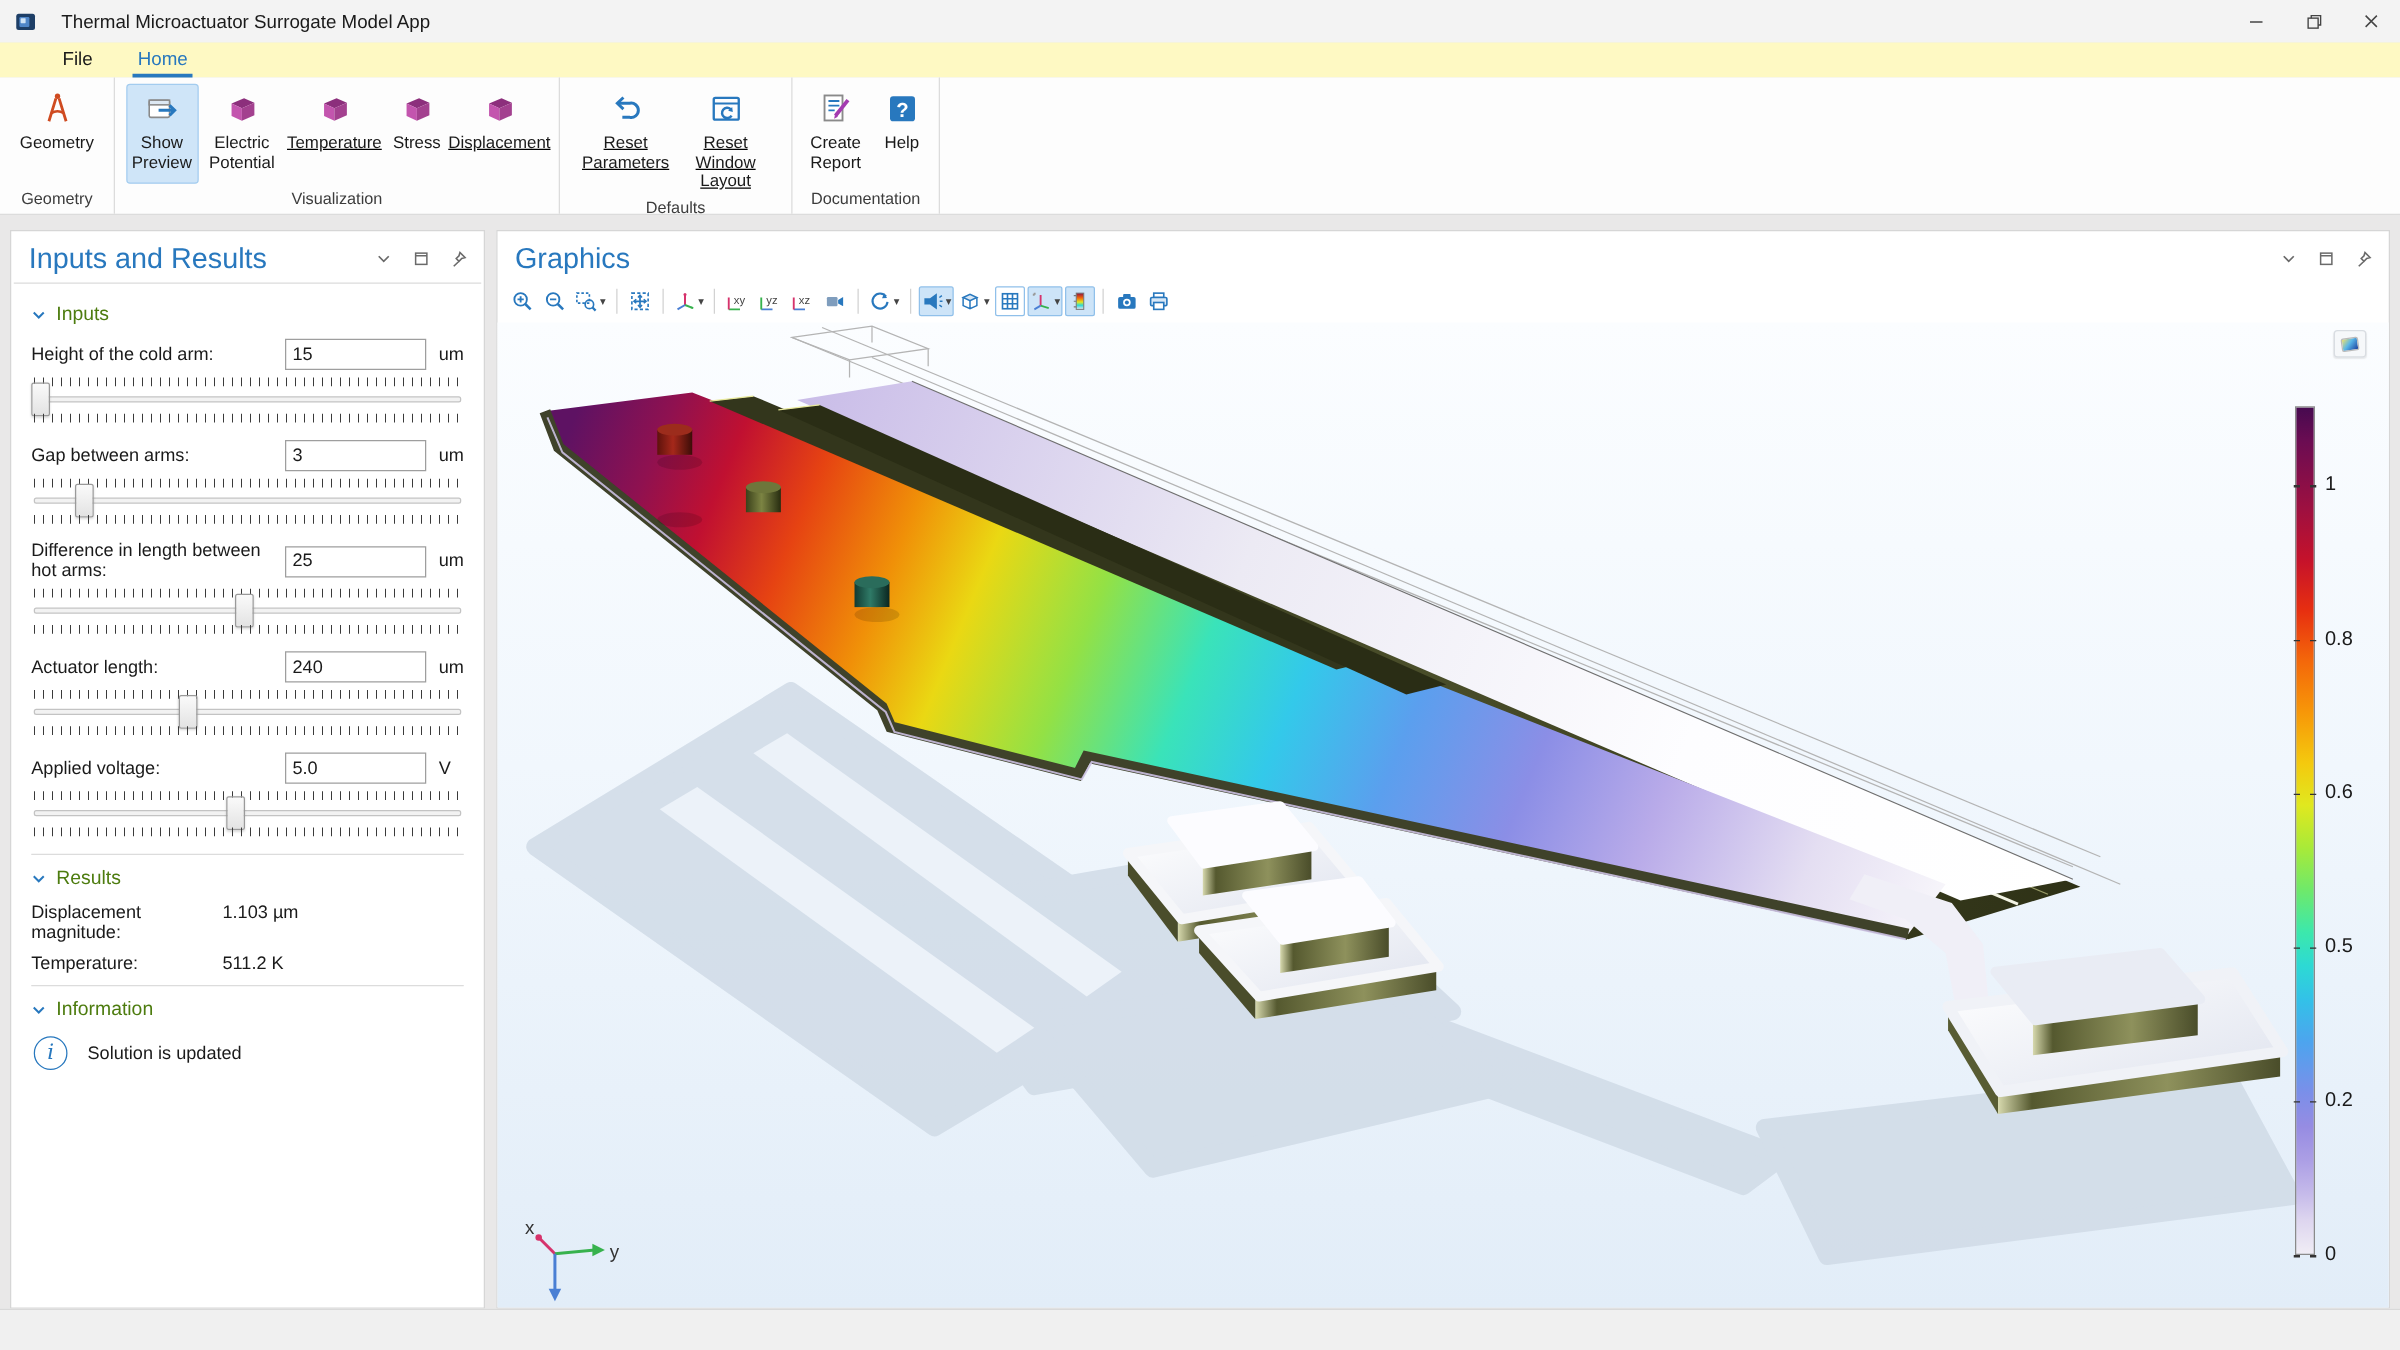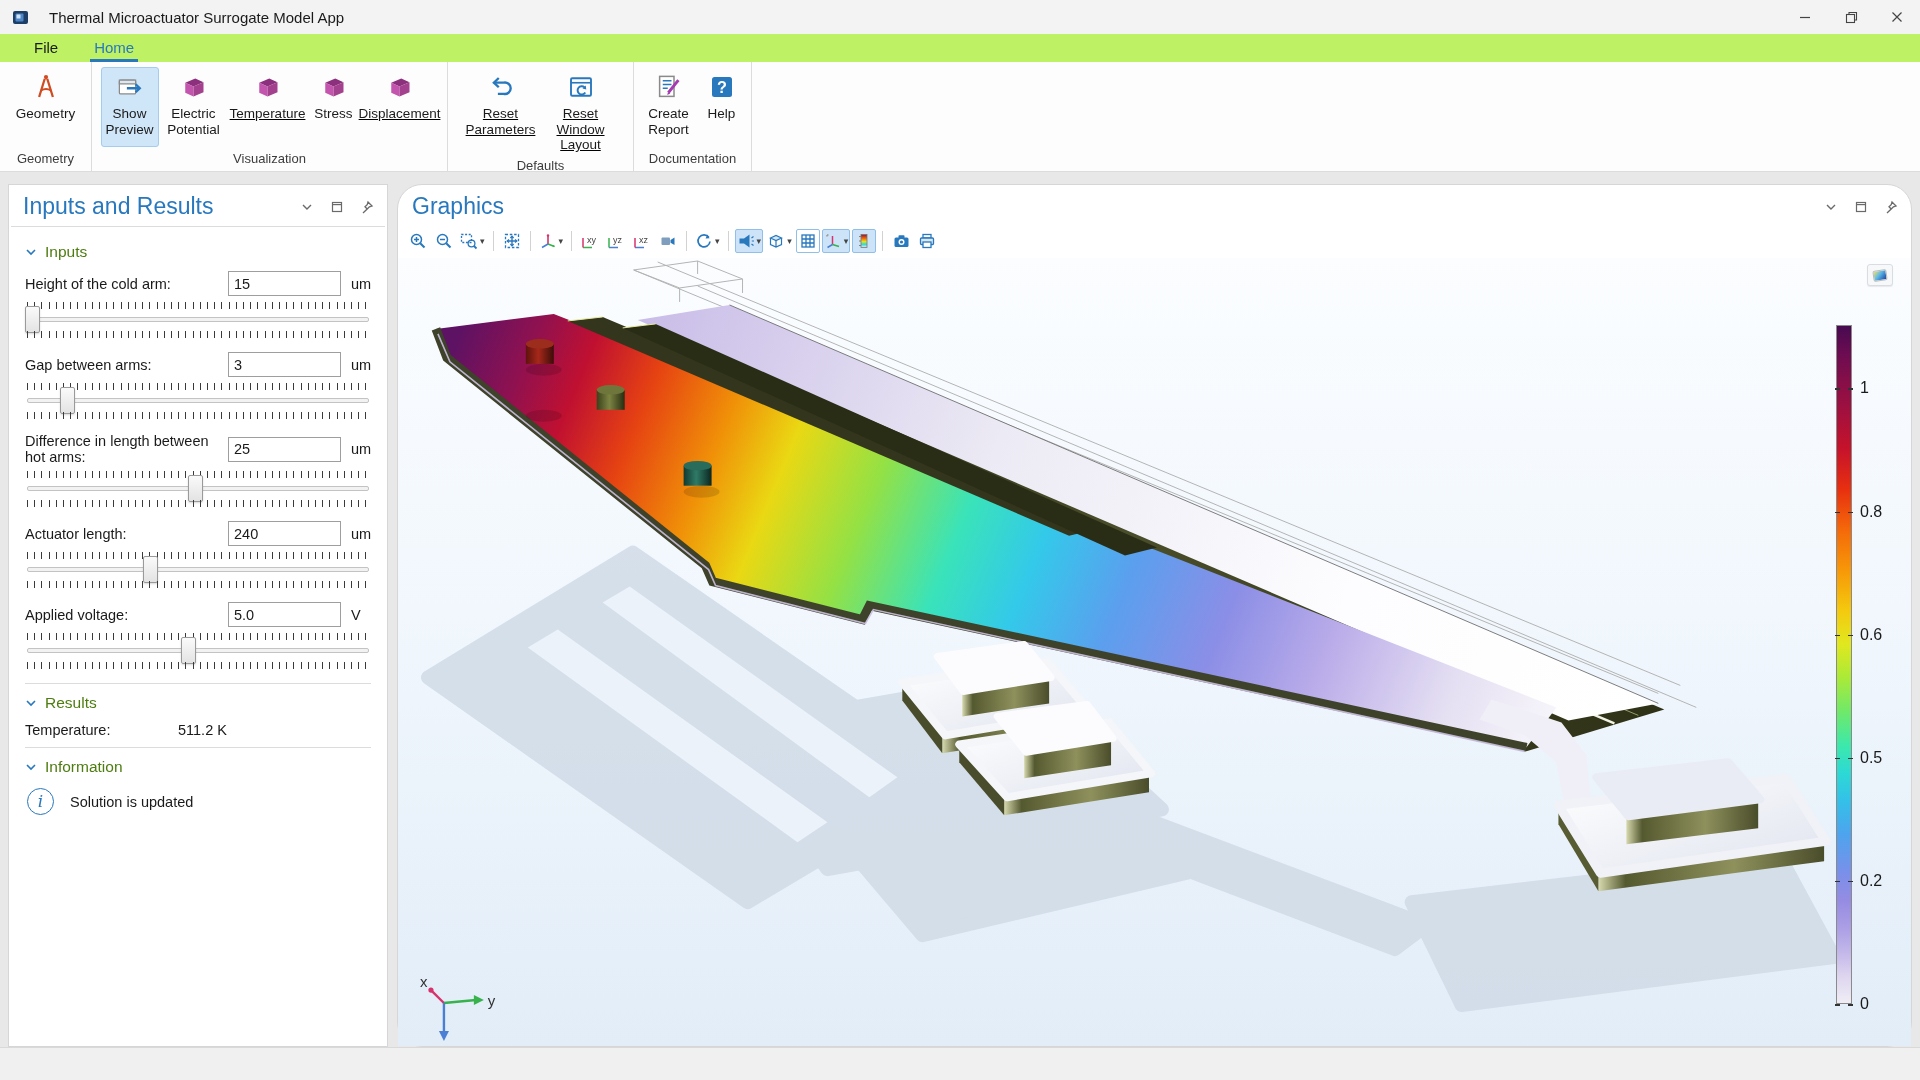--- a/index.html
+++ b/index.html
@@ -8,21 +8,21 @@
   .app { width:1920px; height:1080px; display:flex; flex-direction:column; }
 
   
   .titlebar { height:34px; background:#f3f3f3; display:flex; align-items:center; flex:0 0 auto; }
   .titlebar .logo { margin-left:12px; width:17px; height:17px; }
   .titlebar .title { margin-left:20px; font-size:15px; color:#1a1a1a; }
   .winbtns { margin-left:auto; display:flex; height:100%; }
   .winbtn { width:46px; height:100%; display:flex; align-items:center; justify-content:center; cursor:default; }
 
   
-  .menubar { height:28px; background:#bef264; display:flex; align-items:flex-end; padding-left:30px; gap:28px; flex:0 0 auto; }
+  .menubar { height:28px; background:#fef9c3; display:flex; align-items:flex-end; padding-left:46px; gap:28px; flex:0 0 auto; }
   .menutab { font-size:15px; color:#1a1a1a; padding:3px 4px 6px 4px; position:relative; }
   .menutab.active { color:#2878be; }
   .menutab.active::after { content:""; position:absolute; left:0; right:0; bottom:0; height:3px; background:#2878be; }
 
   
   .ribbon { background:#fdfdfd; border-bottom:1px solid #dcdcdc; display:flex; align-items:stretch; flex:0 0 auto; height:110px; }
   .rgroup { display:flex; flex-direction:column; border-right:1px solid #dcdcdc; padding:2px 4px 0 4px; }
   .rgroup.fill { flex:1; border-right:none; }
   .rbuttons { flex:1; display:flex; align-items:flex-start; justify-content:center; gap:2px; padding-top:3px; }
   .rbtn { width:66px; min-height:80px; display:flex; flex-direction:column; align-items:center; padding:4px 2px 2px 2px;
@@ -30,21 +30,21 @@
   .rbtn.wide { width:78px;text-decoration:underline; }
   .rbtn.active { background:#cfe5f8; border-color:#a3ccef; }
   .rbtn .ricon { width:30px; height:30px; flex:0 0 auto; }
   .rbtn .rlabel { margin-top:4px; font-size:13.5px; line-height:1.15; color:#1a1a1a; text-align:center; }
   .rgrouplabel { height:22px; text-align:center; font-size:13px; color:#3c3c3c; line-height:20px; }
 
   
   .workspace { flex:1; display:flex; padding:12px 8px 0 8px; gap:9px; background:#e9e8e8; min-height:0; }
   .panel { background:#ffffff; border:1px solid #d6d6d6; display:flex; flex-direction:column; min-height:0; }
   .panel-left { width:380px; flex:0 0 auto; }
-  .panel-right { flex:1;border-radius:25px; }
+  .panel-right { flex:1; }
   .phead { display:flex; align-items:center; padding:8px 10px 6px 14px; flex:0 0 auto; }
   .phead .ptitle { font-size:23px; color:#2878be; font-weight:400; }
   .phead .chrome { margin-left:auto; display:flex; gap:10px; align-items:center; }
   .chromebtn { width:20px; height:20px; display:flex; align-items:center; justify-content:center; }
   .pdivider { height:1px; background:#dcdcdc; margin:0 2px; flex:0 0 auto; }
 
   
   .lbody { padding:6px 16px 0 16px; overflow:hidden; flex:1; }
   .sechead { display:flex; align-items:center; gap:8px; color:#4d7c0f; font-weight:400; font-size:15.5px; margin:10px 0 10px 0; }
   .sechead svg { flex:0 0 auto; }
@@ -357,20 +357,24 @@
           </div>
         </div>
 
         <div class="pdivider" style="margin:4px 0 2px 0"></div>
 
         <div class="sechead">
           <svg width="12" height="12" viewBox="0 0 12 12" fill="none" stroke="#2878be" stroke-width="1.6">
               <path d="M2 4 L6 8 L10 4"></path>
             </svg>
           <span>Results</span>
+        </div>
+        <div class="resrow">
+          <span class="rl">Displacement magnitude:</span>
+          <span>1.103 µm</span>
         </div>
         <div class="resrow">
           <span class="rl">Temperature:</span>
           <span>511.2 K</span>
         </div>
 
         <div class="pdivider" style="margin:8px 0 2px 0"></div>
 
         <div class="sechead">
           <svg width="12" height="12" viewBox="0 0 12 12" fill="none" stroke="#2878be" stroke-width="1.6">

